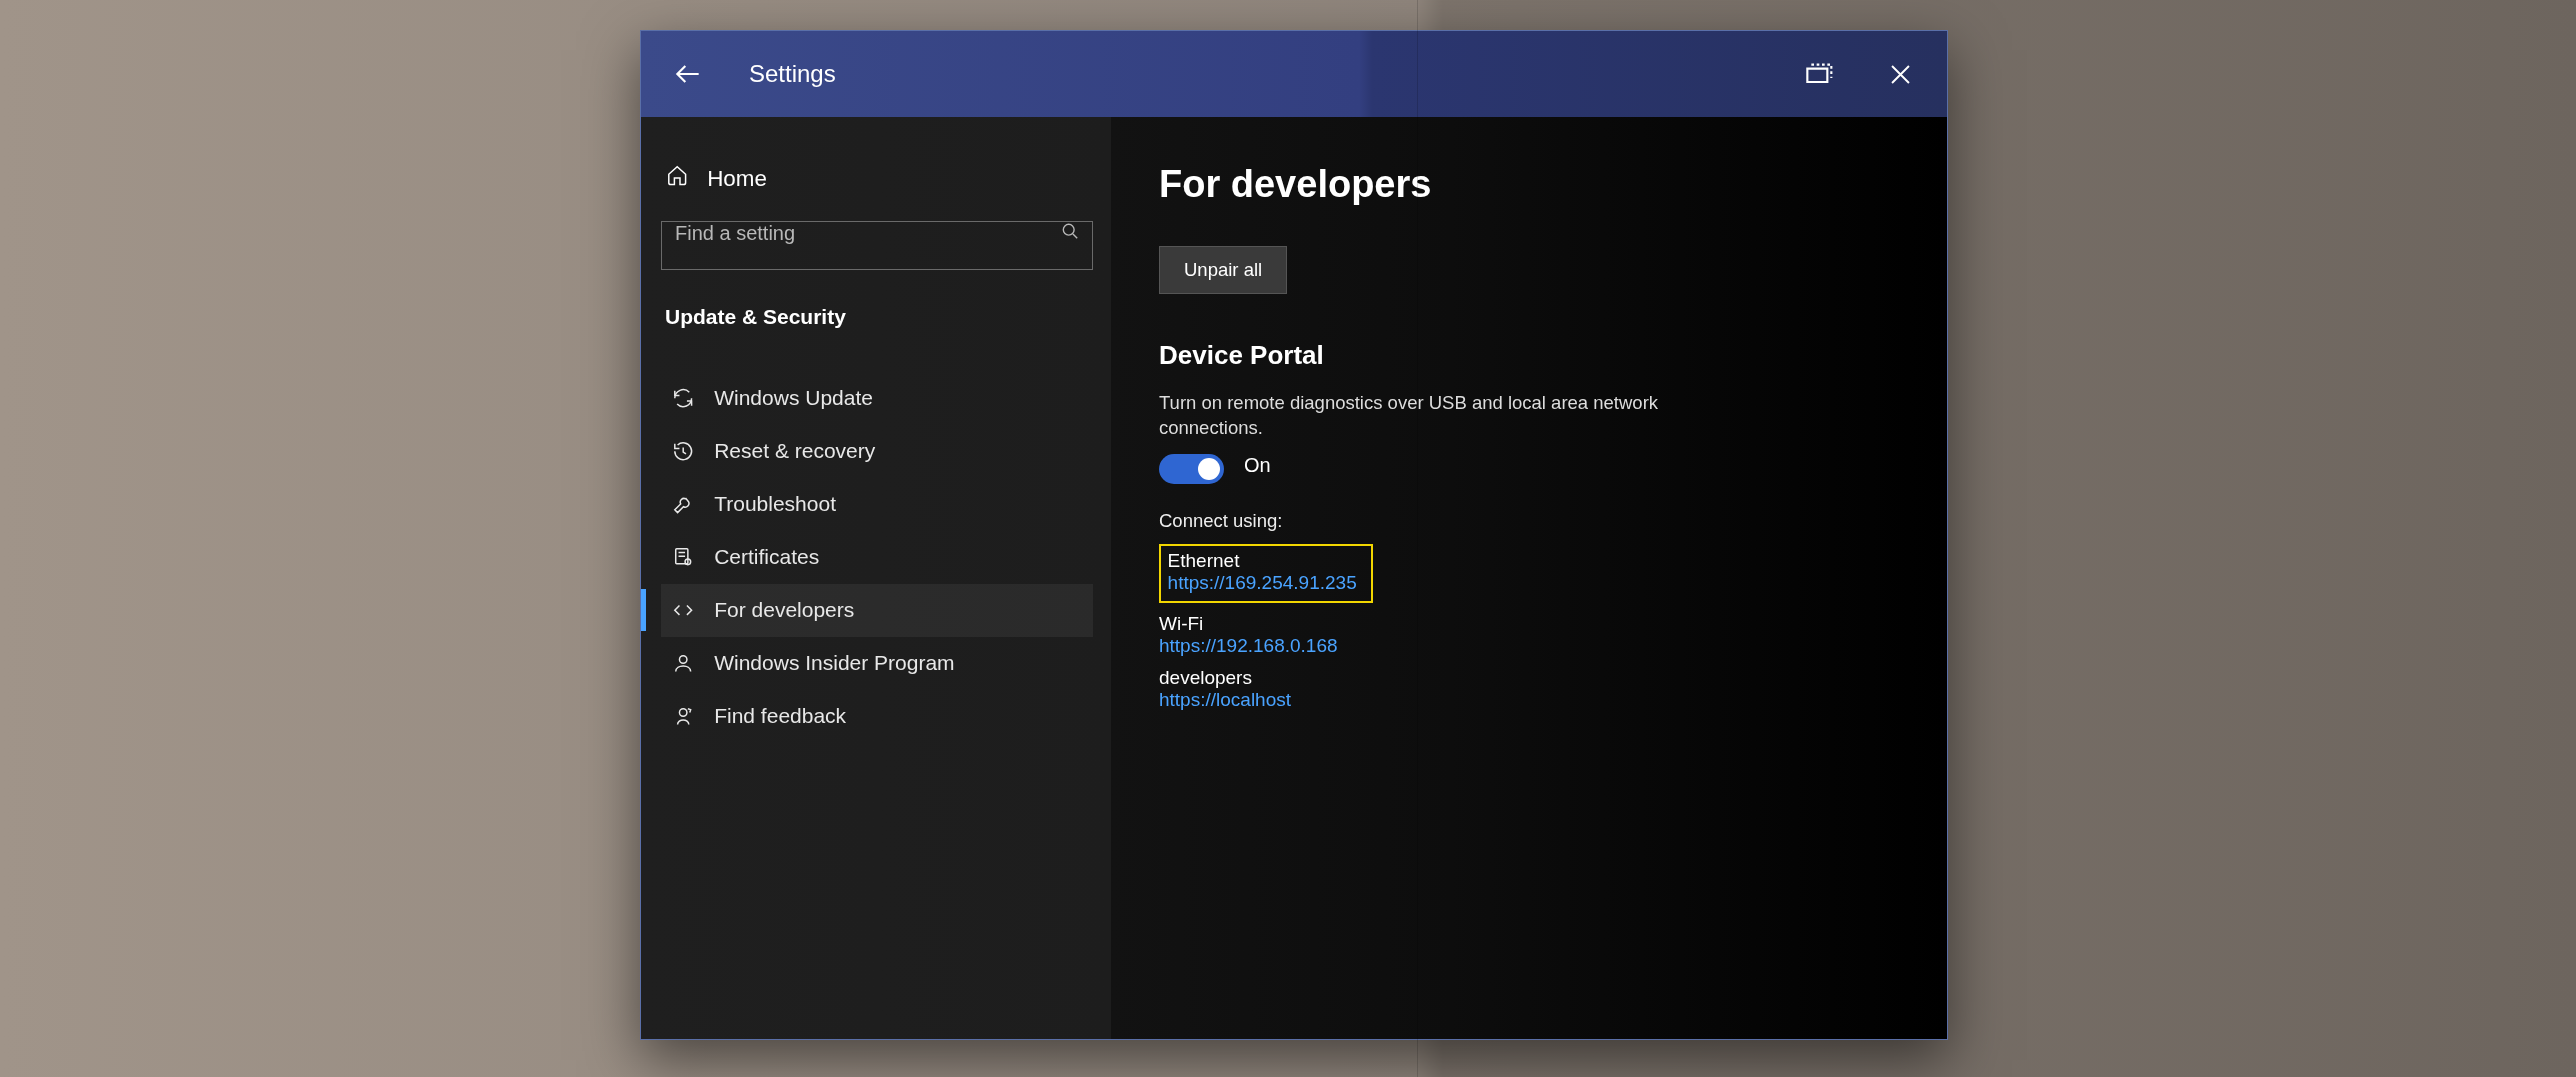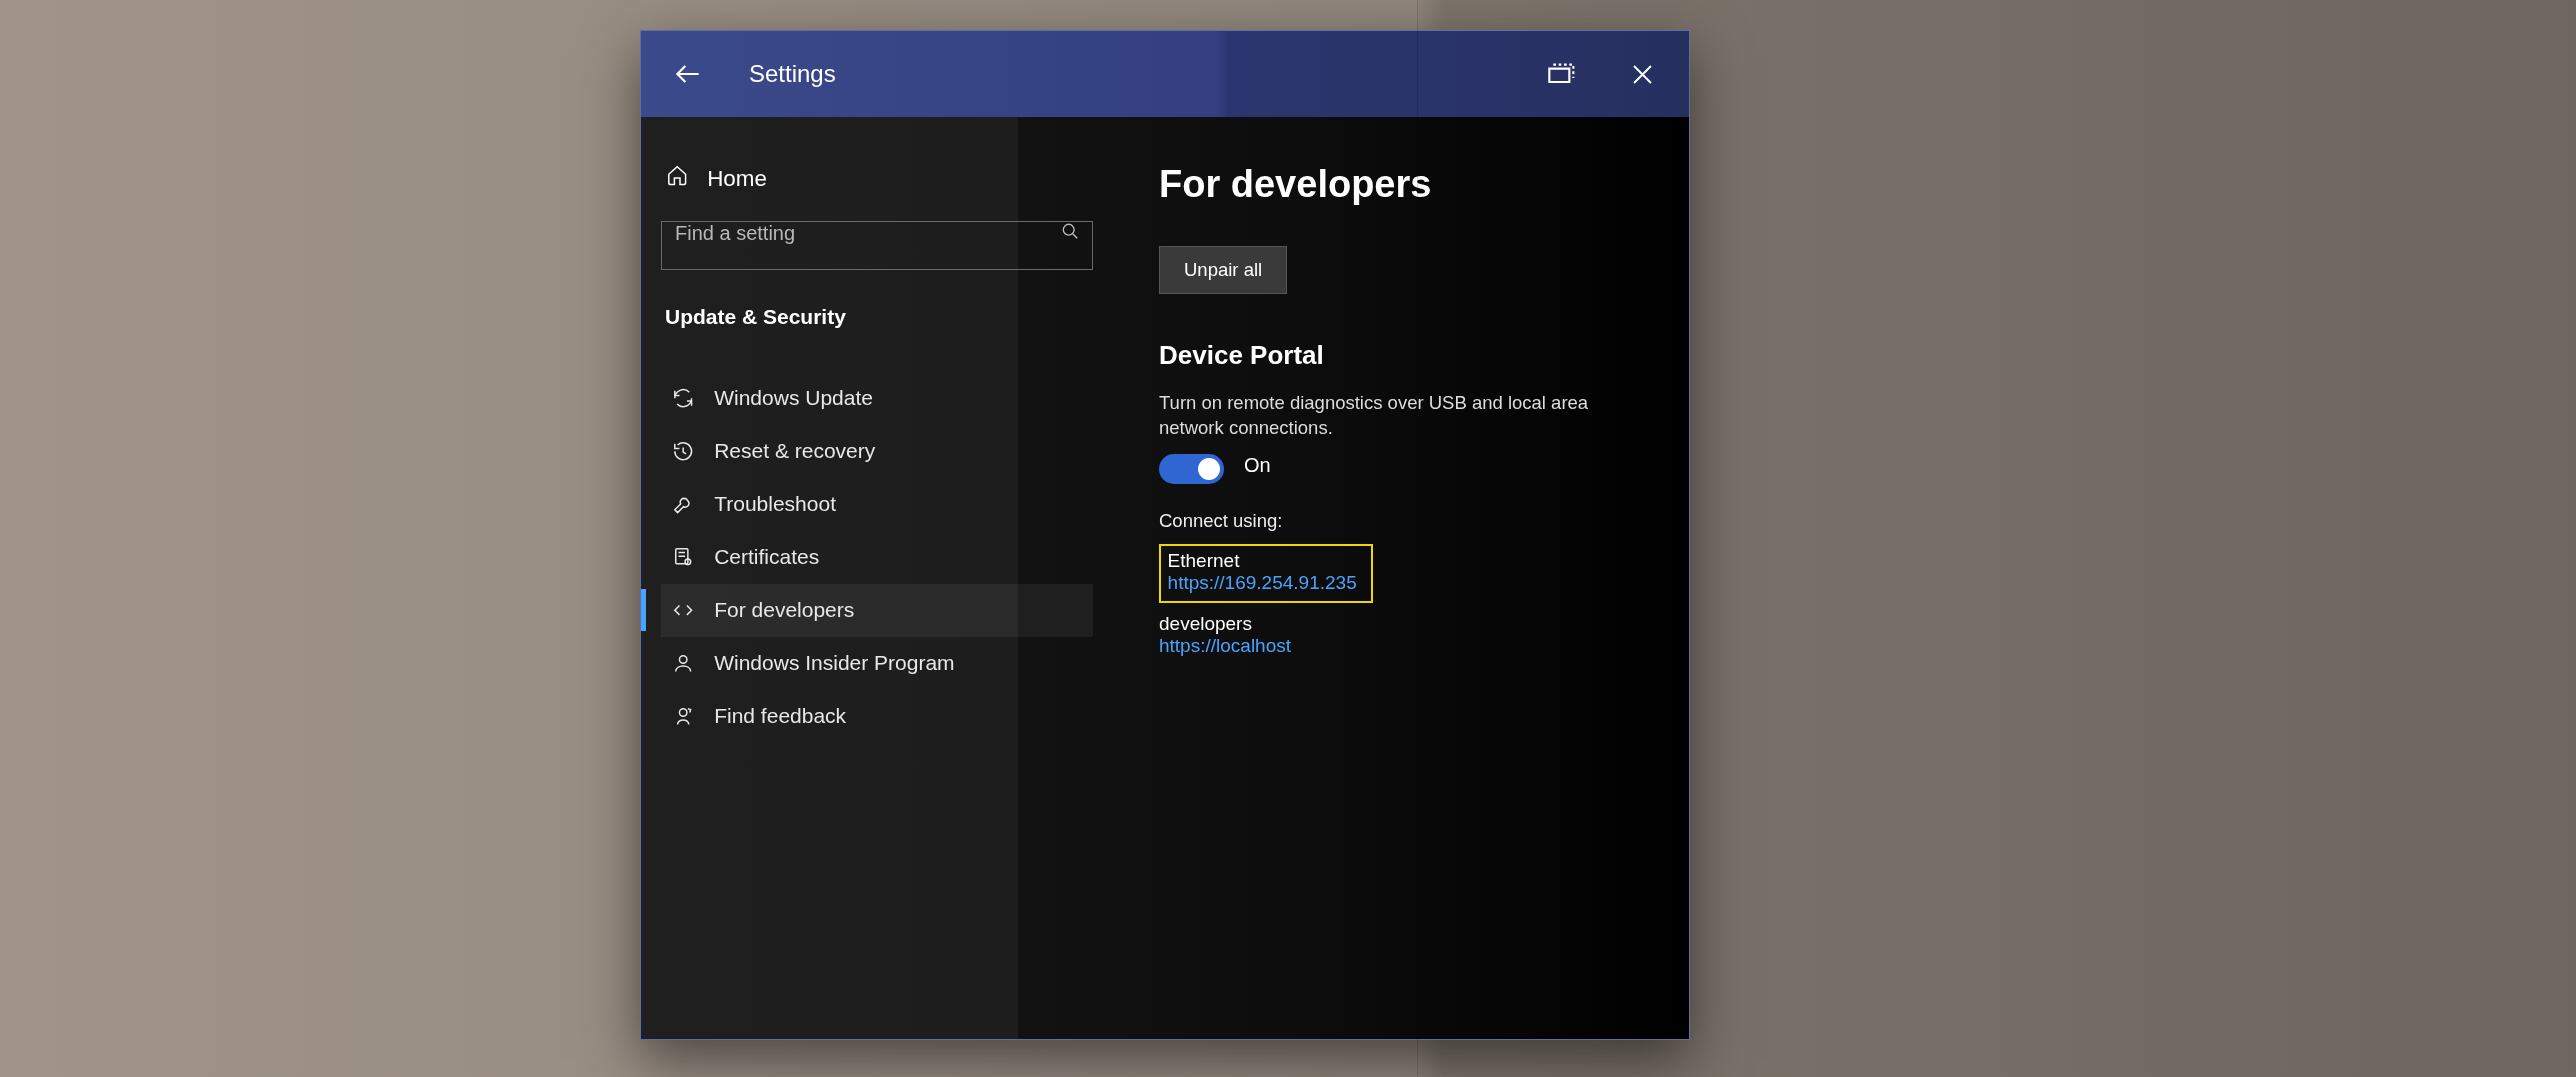--- a/index.html
+++ b/index.html
@@ -17,21 +17,21 @@
     content:"";
     position:absolute;
     top:0;left:55%;width:1.3px;height:100%;
     background:rgba(0,0,0,0.15);
   }
 
   .window{
     position:absolute;
     top:30px;
     left:640px;
-    width:1050px;
+    width:1308px;
     height:1010px;
     box-shadow:0 20px 53px rgba(0,0,0,0.5);
     border:1.3px solid #5a6fa8;
     display:flex;
     flex-direction:column;
   }
 
   .titlebar{
     height:86px;
     background:linear-gradient(to right,#3b4a8a 0%,#333f80 55%, #2b3670 56%, #26305f 100%);
@@ -310,20 +310,24 @@
         <div class="toggle-label">On</div>
       </div>
 
       <div class="connect-label">Connect using:</div>
 
       <div class="conn-block hl">
         <div class="conn-name">Ethernet</div>
         <div class="conn-link">https://169.254.91.235</div>
       </div>
       <br>
+      <div class="conn-block">
+        <div class="conn-name">Wi-Fi</div>
+        <div class="conn-link">https://192.168.0.168</div>
+      </div>
 
       <div class="conn-block">
         <div class="conn-name">developers</div>
         <div class="conn-link">https://localhost</div>
       </div>
 
     </div>
 
   </div>
 </div>

